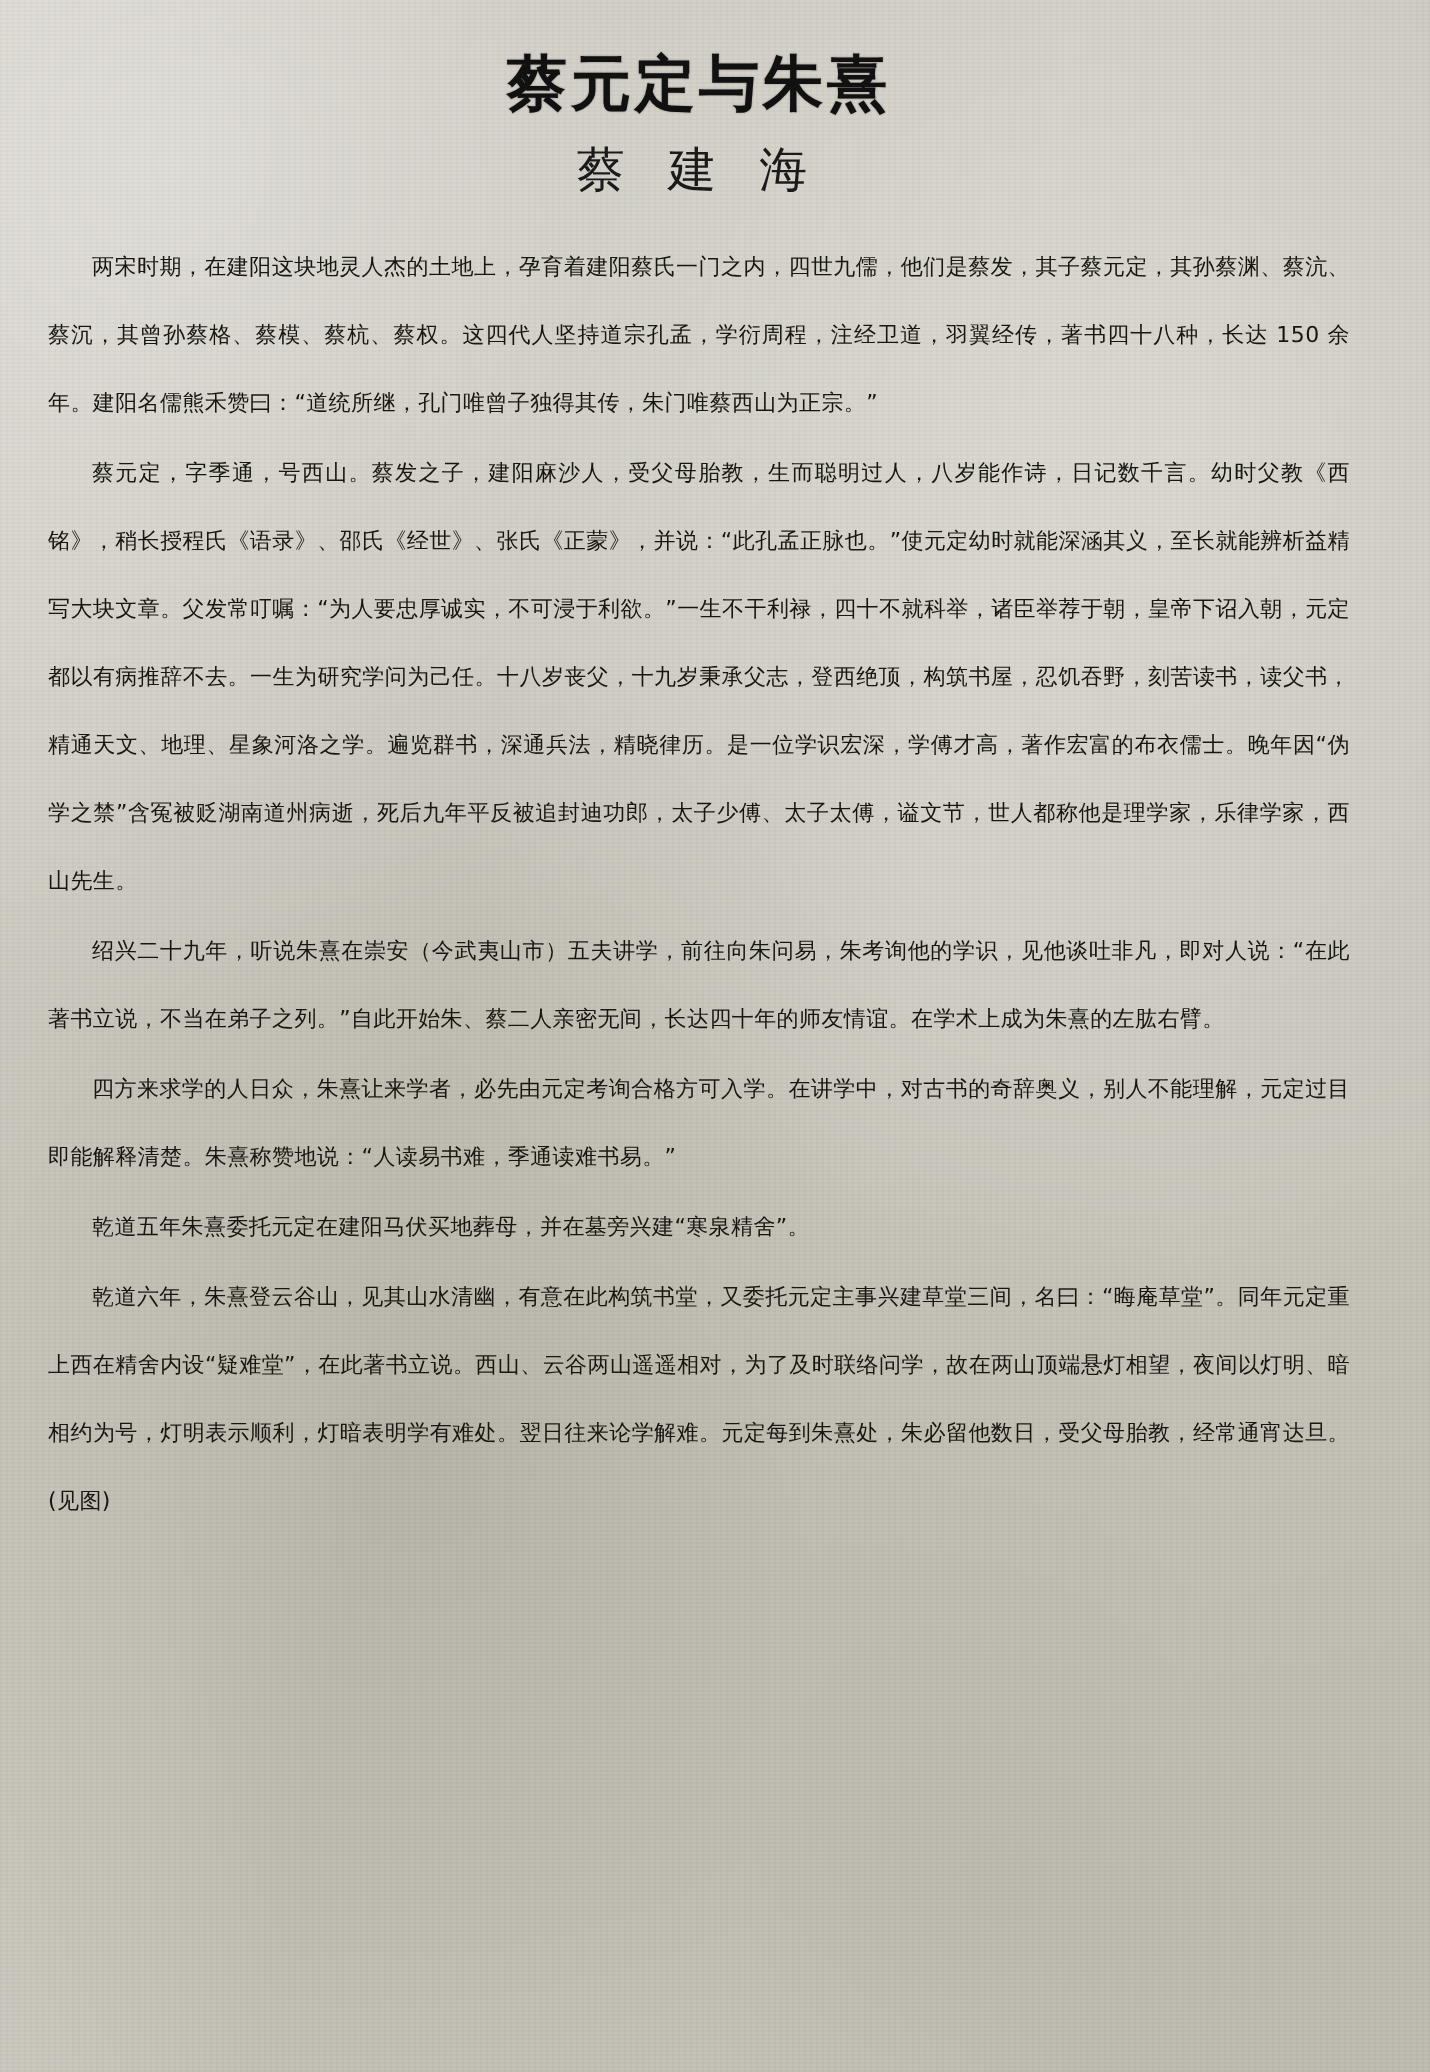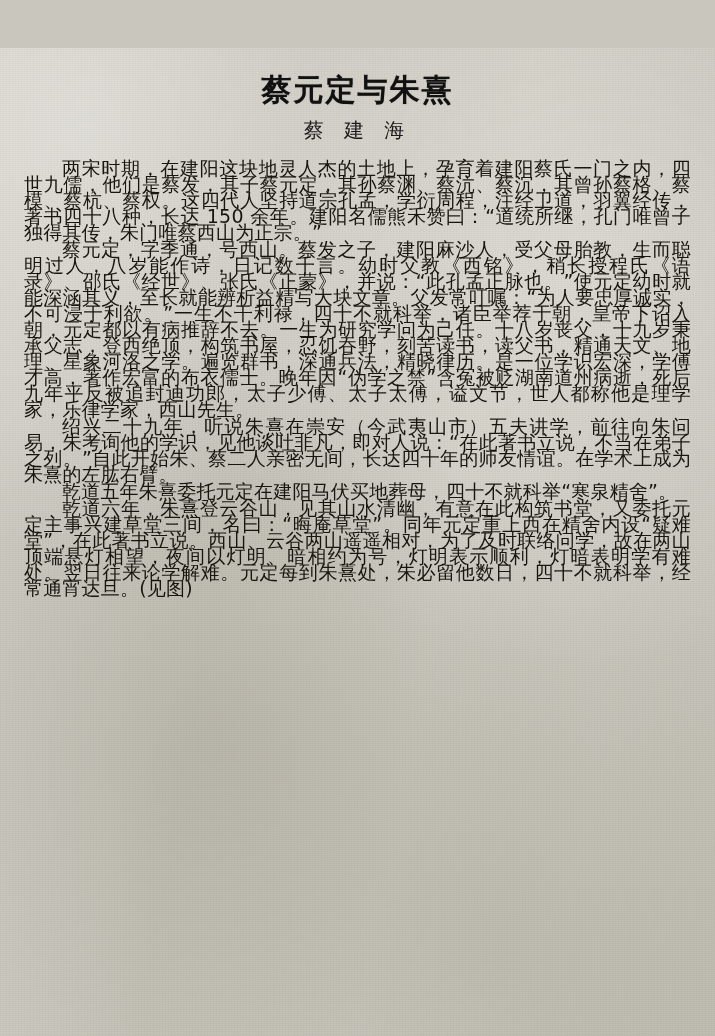--- a/index.html
+++ b/index.html
@@ -18,22 +18,21 @@
   .page {
     position: absolute;
     inset: 0;
     background:
       radial-gradient(circle at 12% 8%, rgba(255,255,255,0.35), rgba(255,255,255,0) 38%),
       radial-gradient(circle at 82% 22%, rgba(255,255,255,0.28), rgba(255,255,255,0) 42%),
       radial-gradient(circle at 30% 70%, rgba(120,115,105,0.18), rgba(255,255,255,0) 45%),
       radial-gradient(circle at 70% 92%, rgba(120,115,105,0.16), rgba(255,255,255,0) 40%),
       linear-gradient(100deg, #d2cfc6 0%, #c7c4ba 35%, #cfccc2 60%, #c4c1b7 100%);
     box-sizing: border-box;
-    padding: 14px 22px 0 22px;
-    margin-top: 48px;
+    padding: 14px 38px 0 22px;
   }
   .grain {
     position: absolute;
     inset: 0;
     pointer-events: none;
     opacity: 0.5;
     background-image:
       repeating-linear-gradient(0deg, rgba(0,0,0,0.035) 0px, rgba(0,0,0,0.035) 1px, rgba(255,255,255,0.03) 1px, rgba(255,255,255,0.03) 2px),
       repeating-linear-gradient(90deg, rgba(0,0,0,0.03) 0px, rgba(0,0,0,0.03) 1px, rgba(255,255,255,0.02) 1px, rgba(255,255,255,0.02) 3px);
   }
@@ -46,29 +45,29 @@
     font-family: "DejaVu Sans", "Liberation Sans", sans-serif;
     font-weight: bold;
     font-size: 30px;
     letter-spacing: 2px;
     color: #111;
     margin: 8px 0 2px 0;
     text-shadow: 0 0 1px rgba(0,0,0,0.4);
   }
   .doc-author {
     text-align: center;
-    font-size: 20px;
+    font-size: 24px;
     color: #1a1a1a;
     letter-spacing: 7px;
     margin: 6px 0 16px 0;
   }
   .body-text p {
     margin: 0 0 1px 0;
-    font-size: 19px;
-    line-height: 16px;
+    font-size: 11px;
+    line-height: 34px;
     color: #17160f;
     text-align: justify;
     text-indent: 2em;
     text-justify: inter-ideograph;
     letter-spacing: 0.2px;
   }
   .body-text {
     padding: 0 2px;
   }
 </style>
@@ -76,18 +75,19 @@
 <body>
 
 <div class="page">
   <div class="content">
     <h1 class="doc-title">蔡元定与朱熹</h1>
     <div class="doc-author">蔡 建 海</div>
     <div class="body-text">
       <p>两宋时期，在建阳这块地灵人杰的土地上，孕育着建阳蔡氏一门之内，四世九儒，他们是蔡发，其子蔡元定，其孙蔡渊、蔡沆、蔡沉，其曾孙蔡格、蔡模、蔡杭、蔡权。这四代人坚持道宗孔孟，学衍周程，注经卫道，羽翼经传，著书四十八种，长达 150 余年。建阳名儒熊禾赞曰：“道统所继，孔门唯曾子独得其传，朱门唯蔡西山为正宗。”</p>
       <p>蔡元定，字季通，号西山。蔡发之子，建阳麻沙人，受父母胎教，生而聪明过人，八岁能作诗，日记数千言。幼时父教《西铭》，稍长授程氏《语录》、邵氏《经世》、张氏《正蒙》，并说：“此孔孟正脉也。”使元定幼时就能深涵其义，至长就能辨析益精写大块文章。父发常叮嘱：“为人要忠厚诚实，不可浸于利欲。”一生不干利禄，四十不就科举，诸臣举荐于朝，皇帝下诏入朝，元定都以有病推辞不去。一生为研究学问为己任。十八岁丧父，十九岁秉承父志，登西绝顶，构筑书屋，忍饥吞野，刻苦读书，读父书，精通天文、地理、星象河洛之学。遍览群书，深通兵法，精晓律历。是一位学识宏深，学傅才高，著作宏富的布衣儒士。晚年因“伪学之禁”含冤被贬湖南道州病逝，死后九年平反被追封迪功郎，太子少傅、太子太傅，谥文节，世人都称他是理学家，乐律学家，西山先生。</p>
       <p>绍兴二十九年，听说朱熹在崇安（今武夷山市）五夫讲学，前往向朱问易，朱考询他的学识，见他谈吐非凡，即对人说：“在此著书立说，不当在弟子之列。”自此开始朱、蔡二人亲密无间，长达四十年的师友情谊。在学术上成为朱熹的左肱右臂。</p>
-      <p>乾道五年朱熹委托元定在建阳马伏买地葬母，四十不就科举“寒泉精舍”。</p>
-      <p>乾道六年，朱熹登云谷山，见其山水清幽，有意在此构筑书堂，又委托元定主事兴建草堂三间，名曰：“晦庵草堂”。同年元定重上西在精舍内设“疑难堂”，在此著书立说。西山、云谷两山遥遥相对，为了及时联络问学，故在两山顶端悬灯相望，夜间以灯明、暗相约为号，灯明表示顺利，灯暗表明学有难处。翌日往来论学解难。元定每到朱熹处，朱必留他数日，四十不就科举，经常通宵达旦。(见图)</p>
+      <p>四方来求学的人日众，朱熹让来学者，必先由元定考询合格方可入学。在讲学中，对古书的奇辞奥义，别人不能理解，元定过目即能解释清楚。朱熹称赞地说：“人读易书难，季通读难书易。”</p>
+      <p>乾道五年朱熹委托元定在建阳马伏买地葬母，并在墓旁兴建“寒泉精舍”。</p>
+      <p>乾道六年，朱熹登云谷山，见其山水清幽，有意在此构筑书堂，又委托元定主事兴建草堂三间，名曰：“晦庵草堂”。同年元定重上西在精舍内设“疑难堂”，在此著书立说。西山、云谷两山遥遥相对，为了及时联络问学，故在两山顶端悬灯相望，夜间以灯明、暗相约为号，灯明表示顺利，灯暗表明学有难处。翌日往来论学解难。元定每到朱熹处，朱必留他数日，受父母胎教，经常通宵达旦。(见图)</p>
     </div>
   </div>
   <div class="grain"></div>
 </div>
 
 </body></html>

